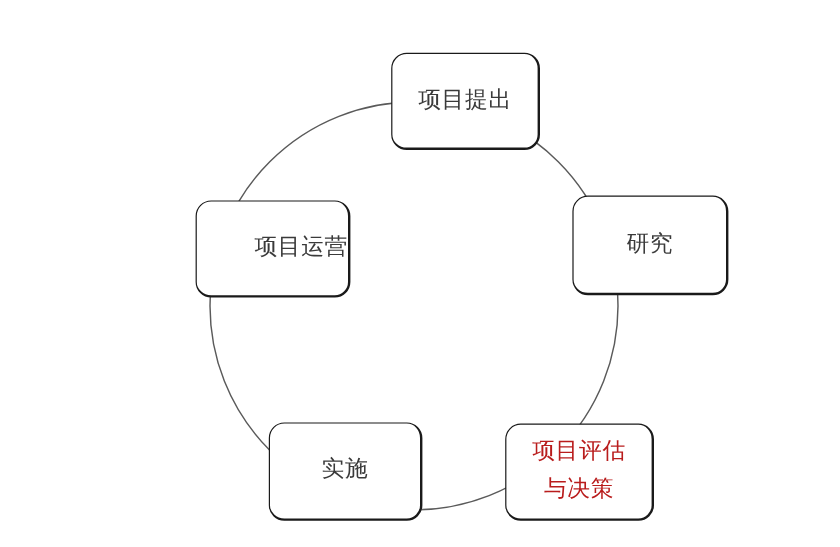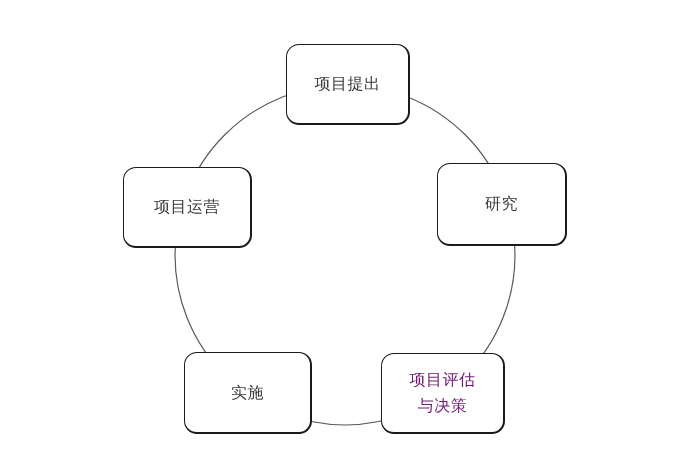--- a/index.html
+++ b/index.html
@@ -32,25 +32,26 @@
     background: #ffffff;
     border: 1.6px solid #1a1a1a;
     border-right-width: 2.6px;
     border-bottom-width: 2.8px;
     border-radius: 13px;
     display: flex;
     flex-direction: column;
     align-items: center;
     justify-content: center;
     color: #3a3a3a;
-    font-size: 16px;
+    font-size: 19px;
     line-height: 1.62;
     letter-spacing: 0.5px;
     white-space: nowrap;
     z-index: 5;
+    margin-left: 40px;
   }
   .node .line {
     display: block;
   }
 </style>
 </head>
 <body>
 
 <div id="canvas" style="background: rgb(255, 255, 255);">
 
@@ -59,26 +60,26 @@
   </svg>
 
   <div class="node" id="node-0" style="left: 286px; top: 44px; width: 124px; height: 81px; background: rgb(255, 255, 255); border-color: rgb(26, 26, 26); color: rgb(58, 58, 58);">
     <span class="line">项目提出</span>
   </div>
 
   <div class="node" id="node-1" style="left: 437px; top: 163px; width: 130px; height: 83px; background: rgb(255, 255, 255); border-color: rgb(26, 26, 26); color: rgb(58, 58, 58);">
     <span class="line">研究</span>
   </div>
 
-  <div class="node" id="node-2" style="left: 381px; top: 353px; width: 124px; height: 81px; background: rgb(255, 255, 255); border-color: rgb(26, 26, 26); color: #701a75;">
+  <div class="node" id="node-2" style="left: 381px; top: 353px; width: 124px; height: 81px; background: rgb(255, 255, 255); border-color: rgb(26, 26, 26); color: #b91c1c;">
     <span class="line">项目评估</span>
     <span class="line">与决策</span>
   </div>
 
   <div class="node" id="node-3" style="left: 184px; top: 352px; width: 128px; height: 82px; background: rgb(255, 255, 255); border-color: rgb(26, 26, 26); color: rgb(58, 58, 58);">
     <span class="line">实施</span>
   </div>
 
-  <div class="node" id="node-4" style="left: 123px; top: 167px; width: 129px; height: 81px; background: rgb(255, 255, 255); border-color: rgb(26, 26, 26); color: rgb(58, 58, 58);">
+  <div class="node" id="node-4" style="left: 123px; top: 167px; width: 129px; height: 81px; background: rgb(255, 255, 255); border-color: rgb(26, 26, 26); color: rgb(58, 58, 58); align-items: flex-end;">
     <span class="line">项目运营</span>
   </div>
 
 </div>
 
 </body></html>

